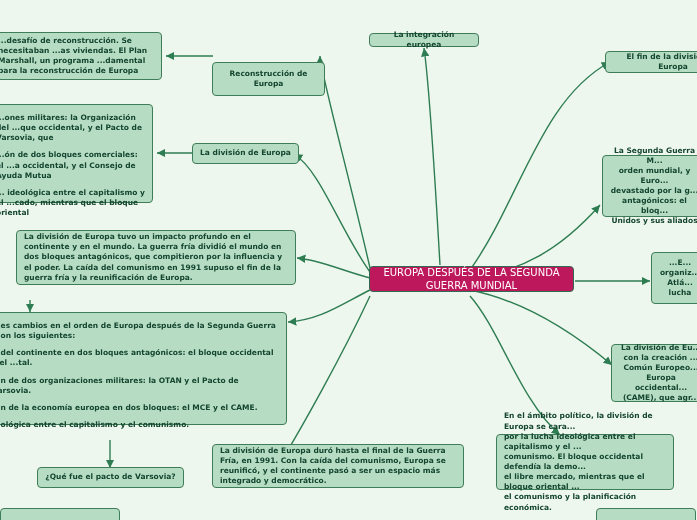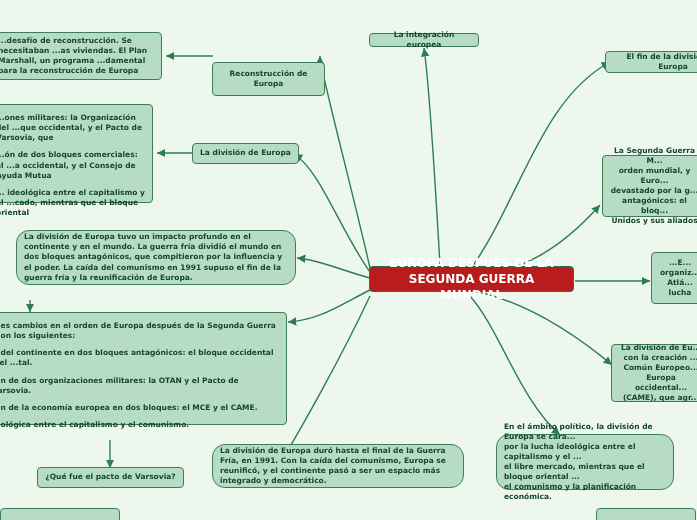--- a/index.html
+++ b/index.html
@@ -34,30 +34,29 @@
     border: 1px solid #3f7d58;
     border-radius: 4px;
     color: #14452f;
     font-size: 7.5px;
     line-height: 1.35;
     padding: 5px 7px;
     text-align: center;
     font-weight: bold;
   }
   .node.center {
-    background: #b91c1c;
+    background: #be185d;
     color: #ffffff;
     border-color: #2e6b4f;
-    font-size: 12px;
-    font-weight: bold;
+    font-size: 10px;
+    font-weight: normal;
   }
   .node.para {
     text-align: left;
     font-weight: bold;
-    border-radius: 13px;
   }
   .node.list {
     text-align: left;
     font-weight: bold;
   }
   .node.list p {
     margin: 0 0 7px 0;
   }
   .node.list p:last-child {
     margin-bottom: 0;
@@ -171,20 +170,21 @@
     <span>¿Qué fue el pacto de Varsovia?</span>
   </div>
 
   <div class="node para" style="left:212px; top:444px; width:252px; height:44px; display:flex; align-items:center;">
     <span>La división de Europa duró hasta el final de la Guerra Fría, en 1991. Con la caída del comunismo, Europa se reunificó, y el continente pasó a ser un espacio más integrado y democrático.</span>
   </div>
 
   <div class="node para" style="left:496px; top:434px; width:178px; height:56px; display:flex; flex-direction:column; justify-content:center; align-items:flex-start;">
     <span>En el ámbito político, la división de Europa se cara...</span>
     <span>por la lucha ideológica entre el capitalismo y el ...</span>
+    <span>comunismo. El bloque occidental defendía la demo...</span>
     <span>el libre mercado, mientras que el bloque oriental ...</span>
     <span>el comunismo y la planificación económica.</span>
   </div>
 
   <div class="node" style="left:0px; top:508px; width:120px; height:20px;"></div>
   <div class="node" style="left:596px; top:508px; width:100px; height:20px;"></div>
 
 </div>
 
 </body></html>

